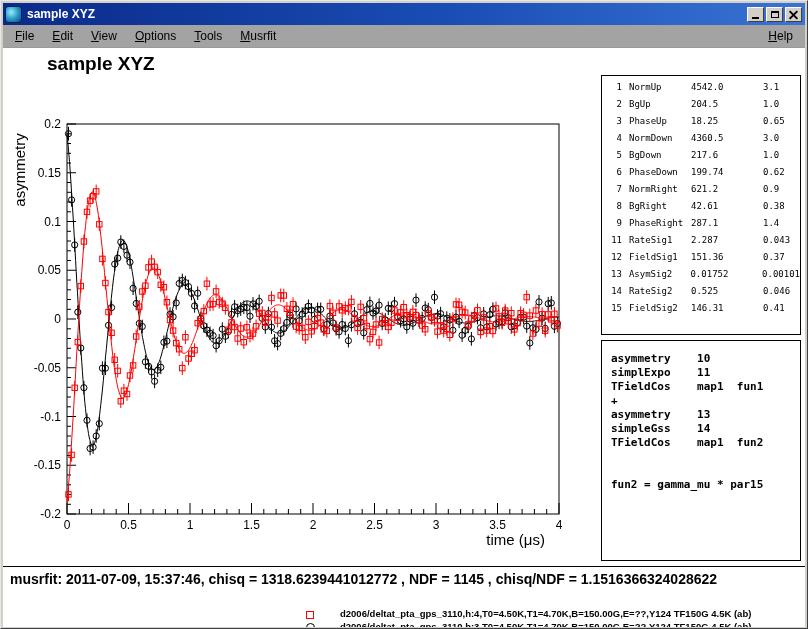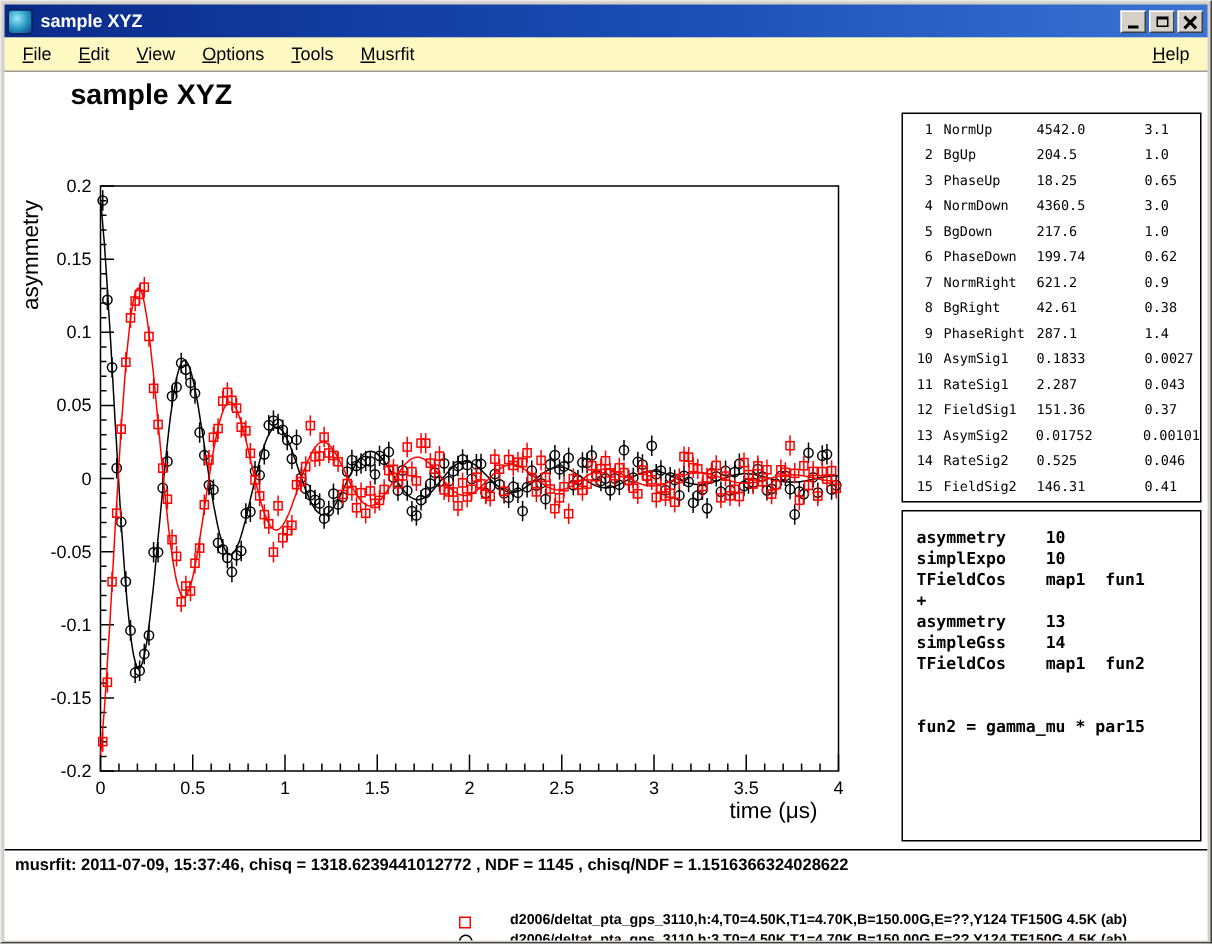--- a/index.html
+++ b/index.html
@@ -31,21 +31,21 @@
   .glyph-min{width:7px;height:2px;background:#000;margin-top:7px;}
   .glyph-max{width:8px;height:7px;border:1px solid #000;border-top-width:2px;box-sizing:border-box;}
   .glyph-close{position:relative;width:9px;height:9px;}
   .glyph-close::before,.glyph-close::after{
     content:"";position:absolute;left:-1px;top:4px;width:11px;height:2px;background:#000;
   }
   .glyph-close::before{transform:rotate(45deg);}
   .glyph-close::after{transform:rotate(-45deg);}
   
   .menubar{
-    height:22px;background:#fef9c3;display:flex;align-items:center;
+    height:22px;background:#a3a3a3;display:flex;align-items:center;
     font-size:12px;color:#000;padding:0 3px;border-bottom:1px solid #9a9a9a;
   }
   .menu-group{display:flex;}
   #menu-right{margin-left:auto;}
   .menu-item{padding:3px 9px;cursor:pointer;}
   .menu-item::first-letter{text-decoration:underline;}
   
   .canvas{position:relative;background:#fff;height:579px;overflow:hidden;}
   .canvas-title{position:absolute;left:44px;top:5px;font-size:19px;font-weight:bold;color:#000;}
   #plot-svg{position:absolute;left:0;top:0;}
@@ -64,21 +64,21 @@
   .c-val{width:57px;}
   .c-err{flex:1;margin-left:15px;}
   .theory-box{
     position:absolute;left:598px;top:292px;width:200px;height:221px;
     border:1px solid #000;box-sizing:border-box;background:#fff;
     padding:11px 0 0 9px;overflow:hidden;
   }
   .theory-line{font:bold 11px/14px "DejaVu Sans Mono",monospace;white-space:pre;color:#000;}
   
   .separator{position:absolute;left:0;top:518px;width:100%;border-top:1px solid #000;}
-  .footer-info{position:absolute;left:7px;top:523px;font-size:11px;font-weight:bold;color:#000;white-space:nowrap;}
+  .footer-info{position:absolute;left:7px;top:523px;font-size:14px;font-weight:bold;color:#000;white-space:nowrap;}
   .legend-row{position:absolute;left:0;width:100%;height:16px;}
   .legend-marker{position:absolute;left:303px;top:3px;box-sizing:border-box;}
   .legend-marker.circle{width:9px;height:9px;border:1px solid #000;border-radius:50%;}
   .legend-marker.square{width:8px;height:8px;border:1px solid #f00;top:4px;}
   .legend-label{position:absolute;left:337px;top:1px;font-size:9.5px;font-weight:bold;color:#000;white-space:nowrap;}
 </style>
 </head>
 <body>
 
 <div class="window">
@@ -914,26 +914,20 @@
             <span class="c-val">42.61</span>
             <span class="c-err">0.38</span>
           </div>
           <div class="stat-row">
             <span class="c-num">9</span>
             <span class="c-name">PhaseRight</span>
             <span class="c-val">287.1</span>
             <span class="c-err">1.4</span>
           </div>
           <div class="stat-row">
-            <span class="c-num">10</span>
-            <span class="c-name">AsymSig1</span>
-            <span class="c-val">0.1833</span>
-            <span class="c-err">0.0027</span>
-          </div>
-          <div class="stat-row">
             <span class="c-num">11</span>
             <span class="c-name">RateSig1</span>
             <span class="c-val">2.287</span>
             <span class="c-err">0.043</span>
           </div>
           <div class="stat-row">
             <span class="c-num">12</span>
             <span class="c-name">FieldSig1</span>
             <span class="c-val">151.36</span>
             <span class="c-err">0.37</span>
@@ -954,21 +948,21 @@
             <span class="c-num">15</span>
             <span class="c-name">FieldSig2</span>
             <span class="c-val">146.31</span>
             <span class="c-err">0.41</span>
           </div>
         </div>
     </div>
 
     <div class="theory-box" id="theory-lines">
         <div class="theory-line">asymmetry    10</div>
-        <div class="theory-line">simplExpo    10</div>
+        <div class="theory-line">simplExpo    11</div>
         <div class="theory-line">TFieldCos    map1  fun1</div>
         <div class="theory-line">+</div>
         <div class="theory-line">asymmetry    13</div>
         <div class="theory-line">simpleGss    14</div>
         <div class="theory-line">TFieldCos    map1  fun2</div>
         <div class="theory-line"> </div>
         <div class="theory-line"> </div>
         <div class="theory-line">fun2 = gamma_mu * par15</div>
       </div>
 

